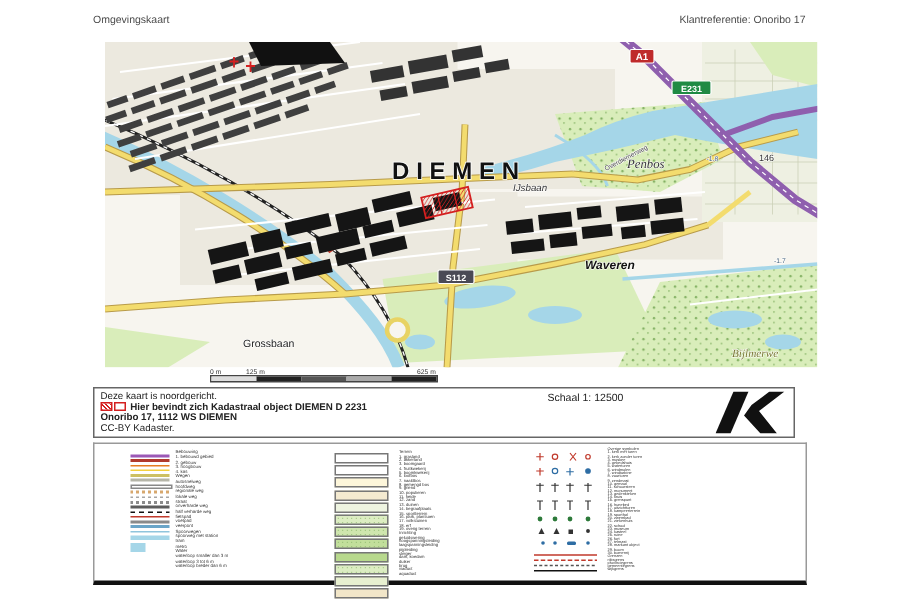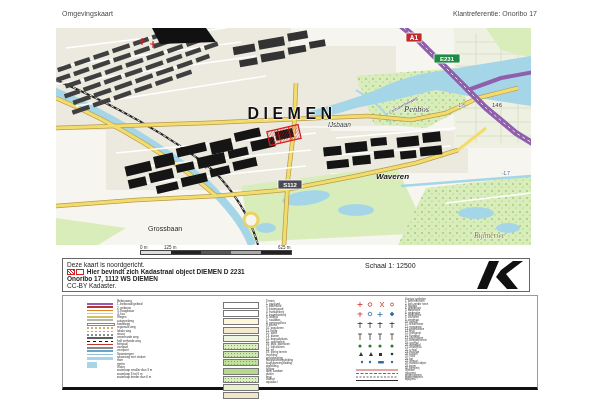--- a/index.html
+++ b/index.html
@@ -1,21 +1,21 @@
 <!DOCTYPE html>
 <html><head>
 <meta charset="utf-8">
 <style>
   html,body{margin:0;padding:0;background:#fff;}
   .page{position:relative;width:600px;height:400px;background:#fff;overflow:hidden;
         font-family:"Liberation Sans",sans-serif;color:#222;}
   .hdr{position:absolute;top:10px;left:62px;width:475px;height:10px;font-size:7px;color:#4a4a4a;}
   .hdr .left{position:absolute;left:0;top:0;}
   .hdr .right{position:absolute;right:0;top:0;}
-  .mapwrap{position:absolute;left:56px;top:28px;width:475px;height:217px;overflow:hidden;}
+  .mapwrap{position:absolute;left:70px;top:28px;width:475px;height:217px;overflow:hidden;}
   .scalebar{position:absolute;left:140px;top:245px;width:152px;height:10px;font-size:4.5px;color:#333;}
   .scalebar .lbl{position:absolute;top:0;}
   .segs{position:absolute;left:0;top:5px;width:150px;height:3px;border:0.5px solid #444;display:flex;}
   .segs div{width:30px;height:100%;}
   .infobox{position:absolute;left:62px;top:258px;width:466px;height:32px;border:1px solid #666;
            font-size:6.5px;line-height:7px;}
   .infobox .txt{position:absolute;left:4px;top:2px;}
   .infobox .b{font-weight:bold;}
   .redchip{display:inline-block;width:6px;height:4px;border:0.8px solid #d42020;vertical-align:middle;
            background:repeating-linear-gradient(45deg,#d42020 0 0.6px,transparent 0.6px 2px);margin-right:1px;}

